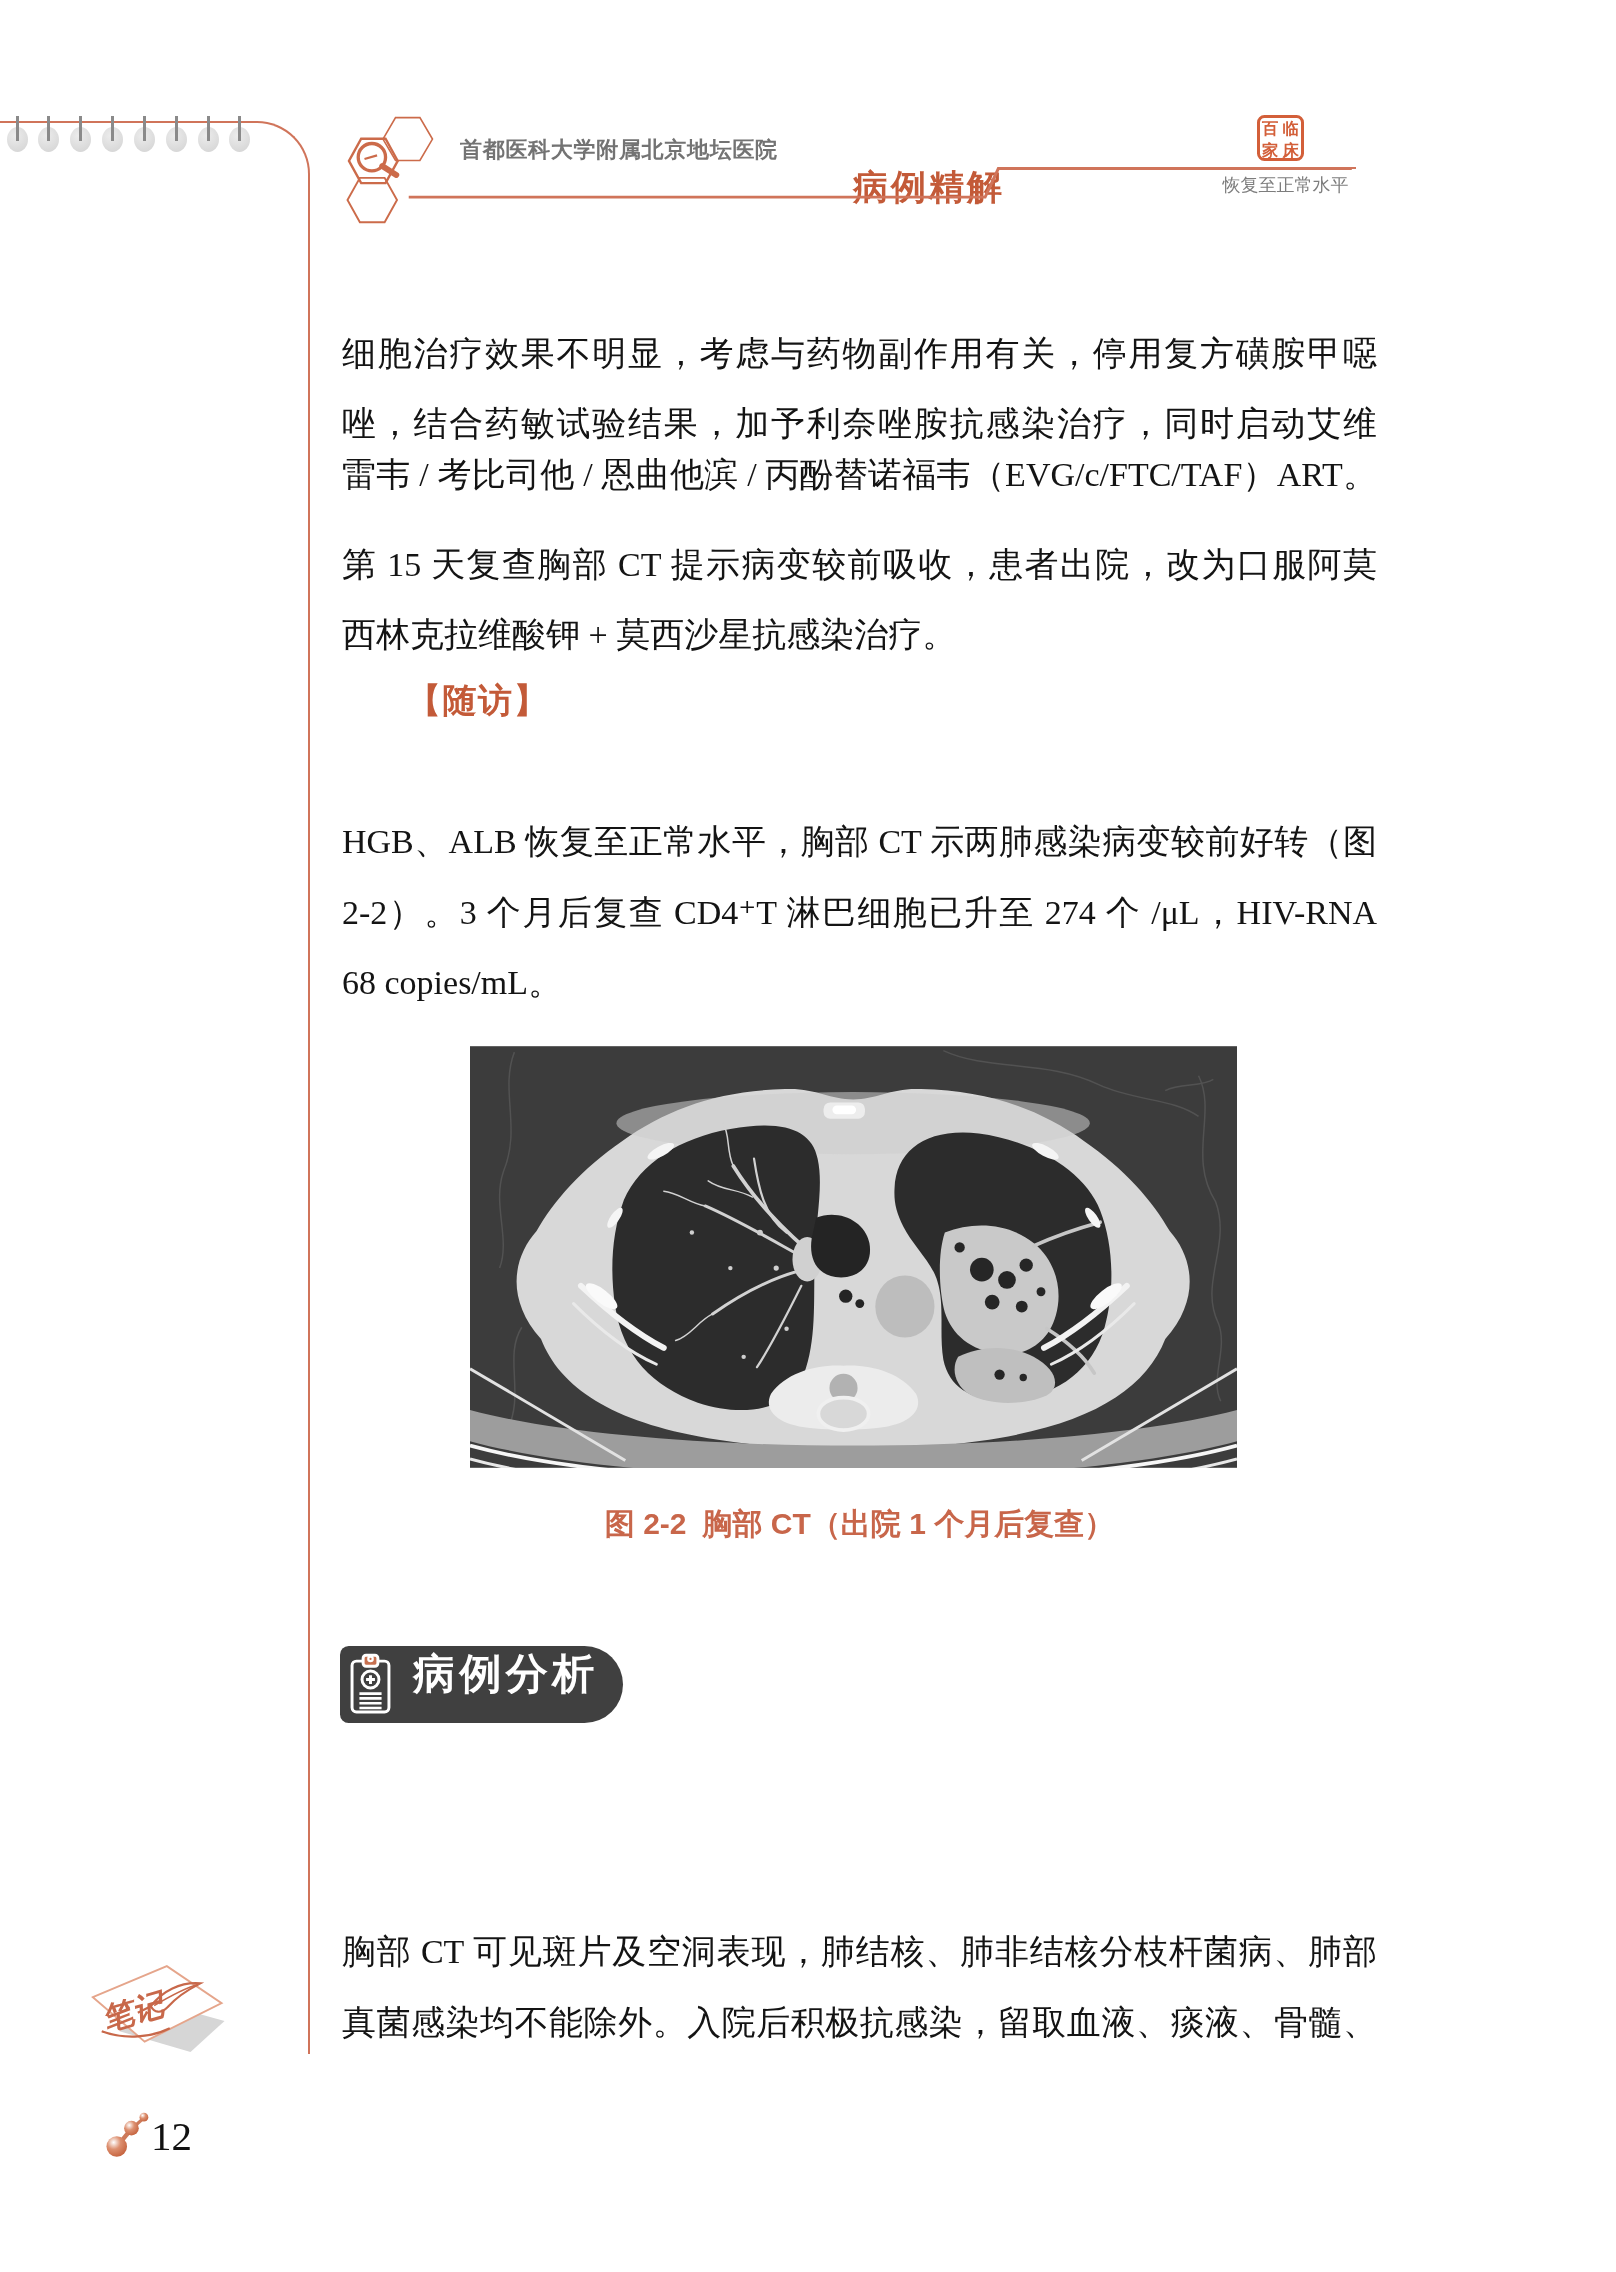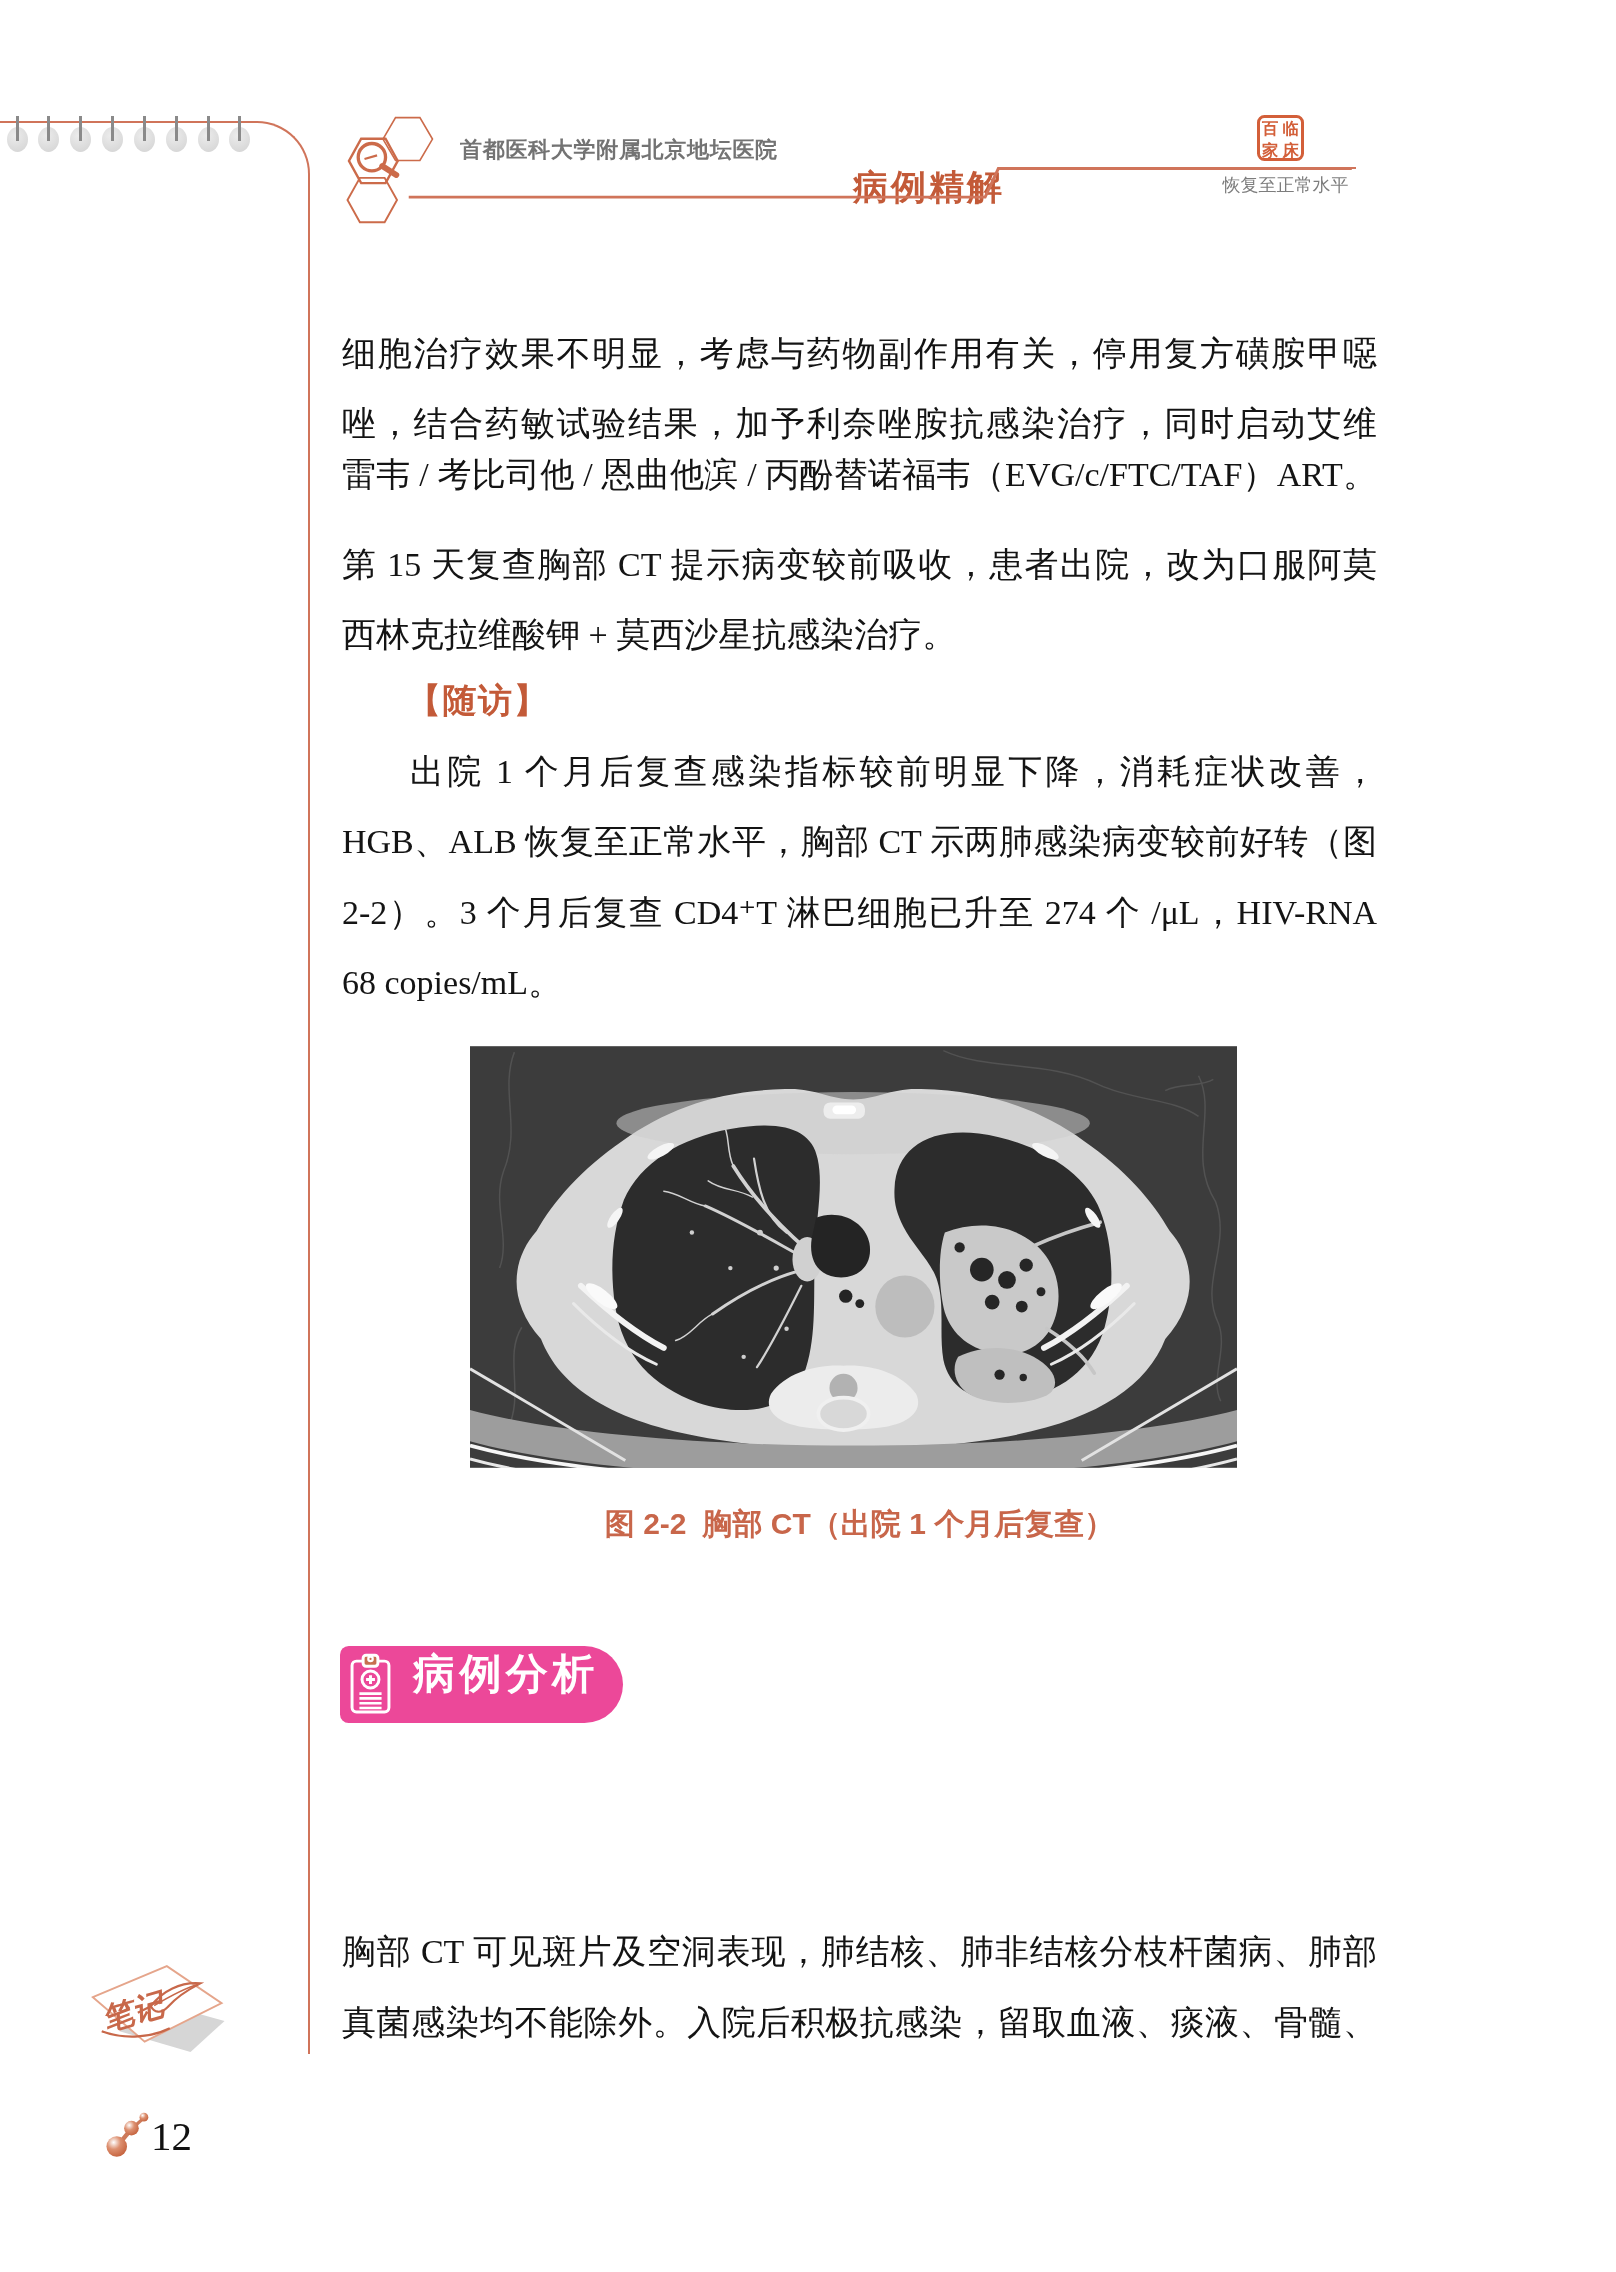--- a/index.html
+++ b/index.html
@@ -32,21 +32,21 @@
     font-size:34px;color:#141414;white-space:nowrap;}
   .j{white-space:normal;text-align:justify;text-align-last:justify;}
   .indent{text-indent:68px;}
   .followup{left:407px;top:678px;font:700 34px "Liberation Sans",sans-serif;color:#c35a38;letter-spacing:1.5px;}
   
   .ct-figure{left:470px;top:1046px;width:767px;height:422px;}
   .fig-caption{left:342px;top:1504px;width:1035px;text-align:center;
     font:600 30px "Liberation Sans",sans-serif;color:#c8664a;}
   .fig-caption .cap-label{margin-right:16px;}
   
-  .banner{left:340px;top:1646px;width:283px;height:77px;background:#ec4899;
+  .banner{left:340px;top:1646px;width:283px;height:77px;background:#404040;
     border-radius:9px 40px 40px 9px;}
   .banner-text{position:absolute;left:73px;top:0;height:77px;line-height:78px;
     font:700 42px "Liberation Sans",sans-serif;color:#ffffff;letter-spacing:4.4px;}
   .clipboard{position:absolute;left:9px;top:7.4px;}
   
   .note{left:81px;top:1960px;}
   .molecule{left:105px;top:2111px;}
   .page-num{left:151px;top:2113px;font:41px "Liberation Serif",serif;color:#111111;line-height:47px;}
 </style>
 </head>
@@ -116,21 +116,20 @@
   <div class="abs series-text">恢复至正常水平</div>
 
   <div class="tl j" style="top:319px">细胞治疗效果不明显，考虑与药物副作用有关，停用复方磺胺甲噁</div>
   <div class="tl j" style="top:389px">唑，结合药敏试验结果，加予利奈唑胺抗感染治疗，同时启动艾维</div>
   <div class="tl j" style="top:440px">雷韦 / 考比司他 / 恩曲他滨 / 丙酚替诺福韦（EVG/c/FTC/TAF）ART。</div>
   <div class="tl j" style="top:530px">第 15 天复查胸部 CT 提示病变较前吸收，患者出院，改为口服阿莫</div>
   <div class="tl" style="top:600px">西林克拉维酸钾 + 莫西沙星抗感染治疗。</div>
 
   <div class="abs followup">【随访】</div>
 
-  <div class="tl j indent" style="top:737px">出院 1 个月后复查感染指标较前明显下降，消耗症状改善，</div>
   <div class="tl j" style="top:807px">HGB、ALB 恢复至正常水平，胸部 CT 示两肺感染病变较前好转（图</div>
   <div class="tl j" style="top:878px">2-2）。3 个月后复查 CD4⁺T 淋巴细胞已升至 274 个 /μL，HIV-RNA</div>
   <div class="tl" style="top:948px">68 copies/mL。</div>
 
   <svg class="abs ct-figure" viewBox="0 0 1037 570">
     <rect width="1037" height="570" fill="#3c3c3c"></rect>
     <g fill="none" stroke="#585858" stroke-width="2" opacity="0.8">
       <path d="M60,8 C40,60 70,110 45,170 C30,215 55,260 40,300"></path>
       <path d="M985,40 C1010,90 970,150 1008,210 C1030,270 985,320 1012,375 C1025,410 1000,450 1015,480"></path>
       <path d="M640,6 C700,34 780,18 850,52 C900,75 950,70 985,95"></path>

